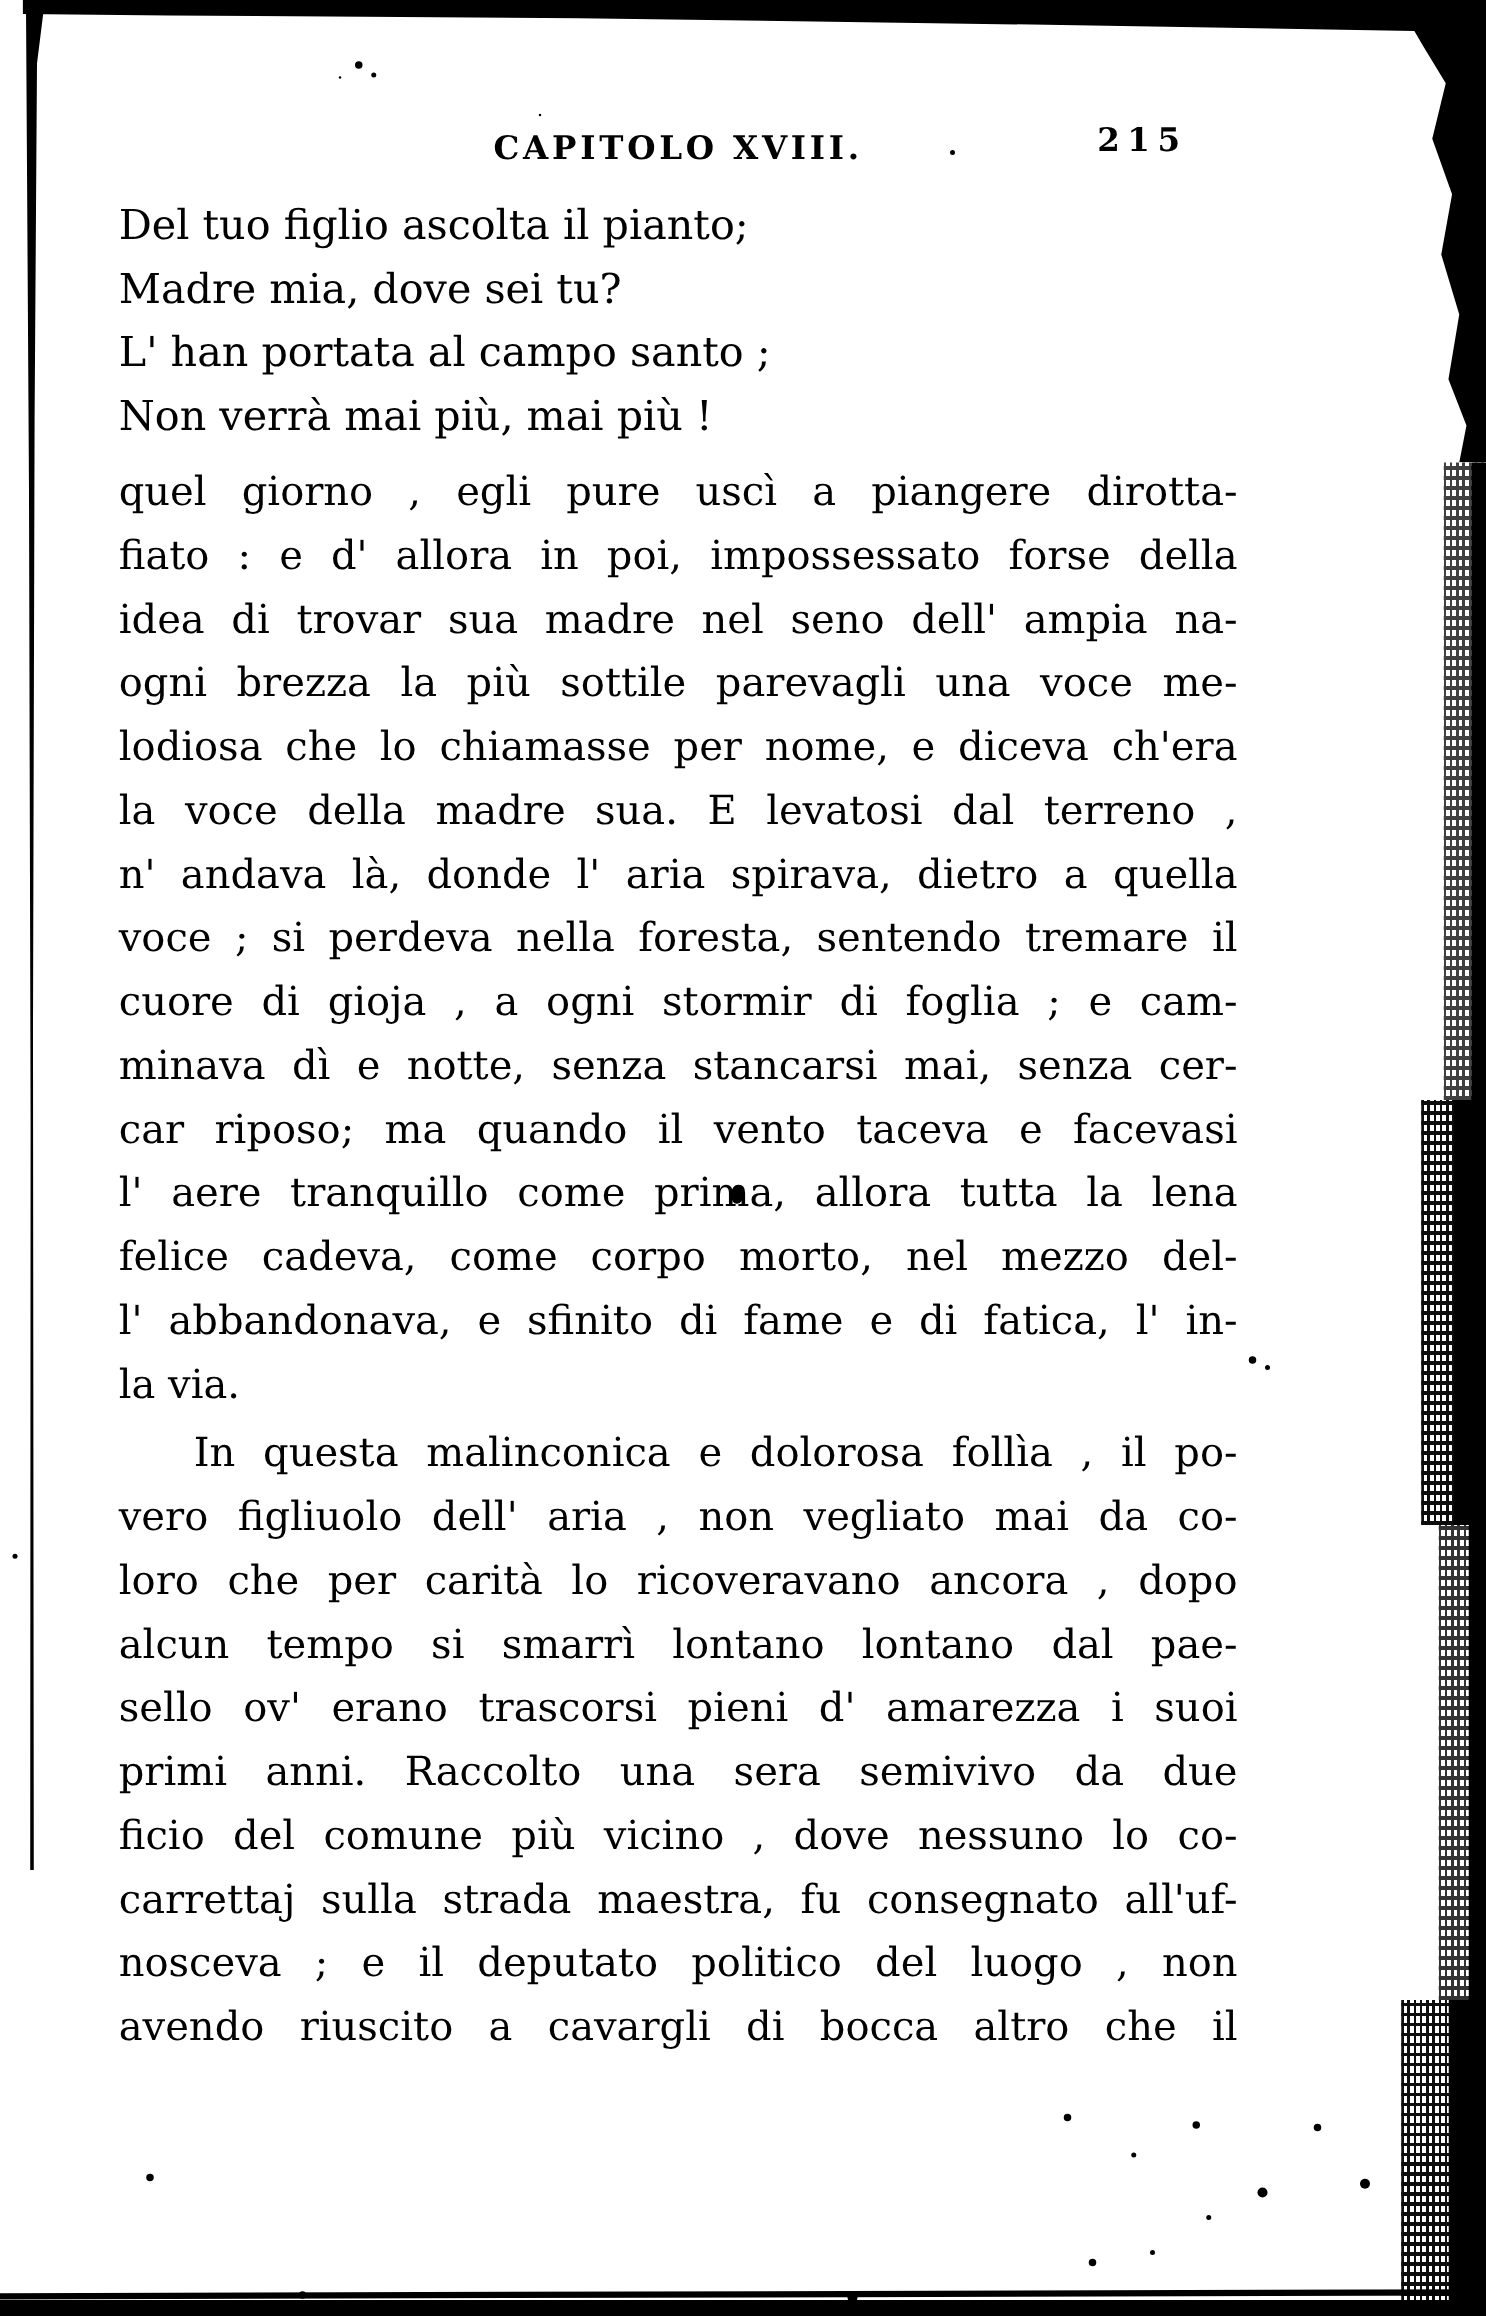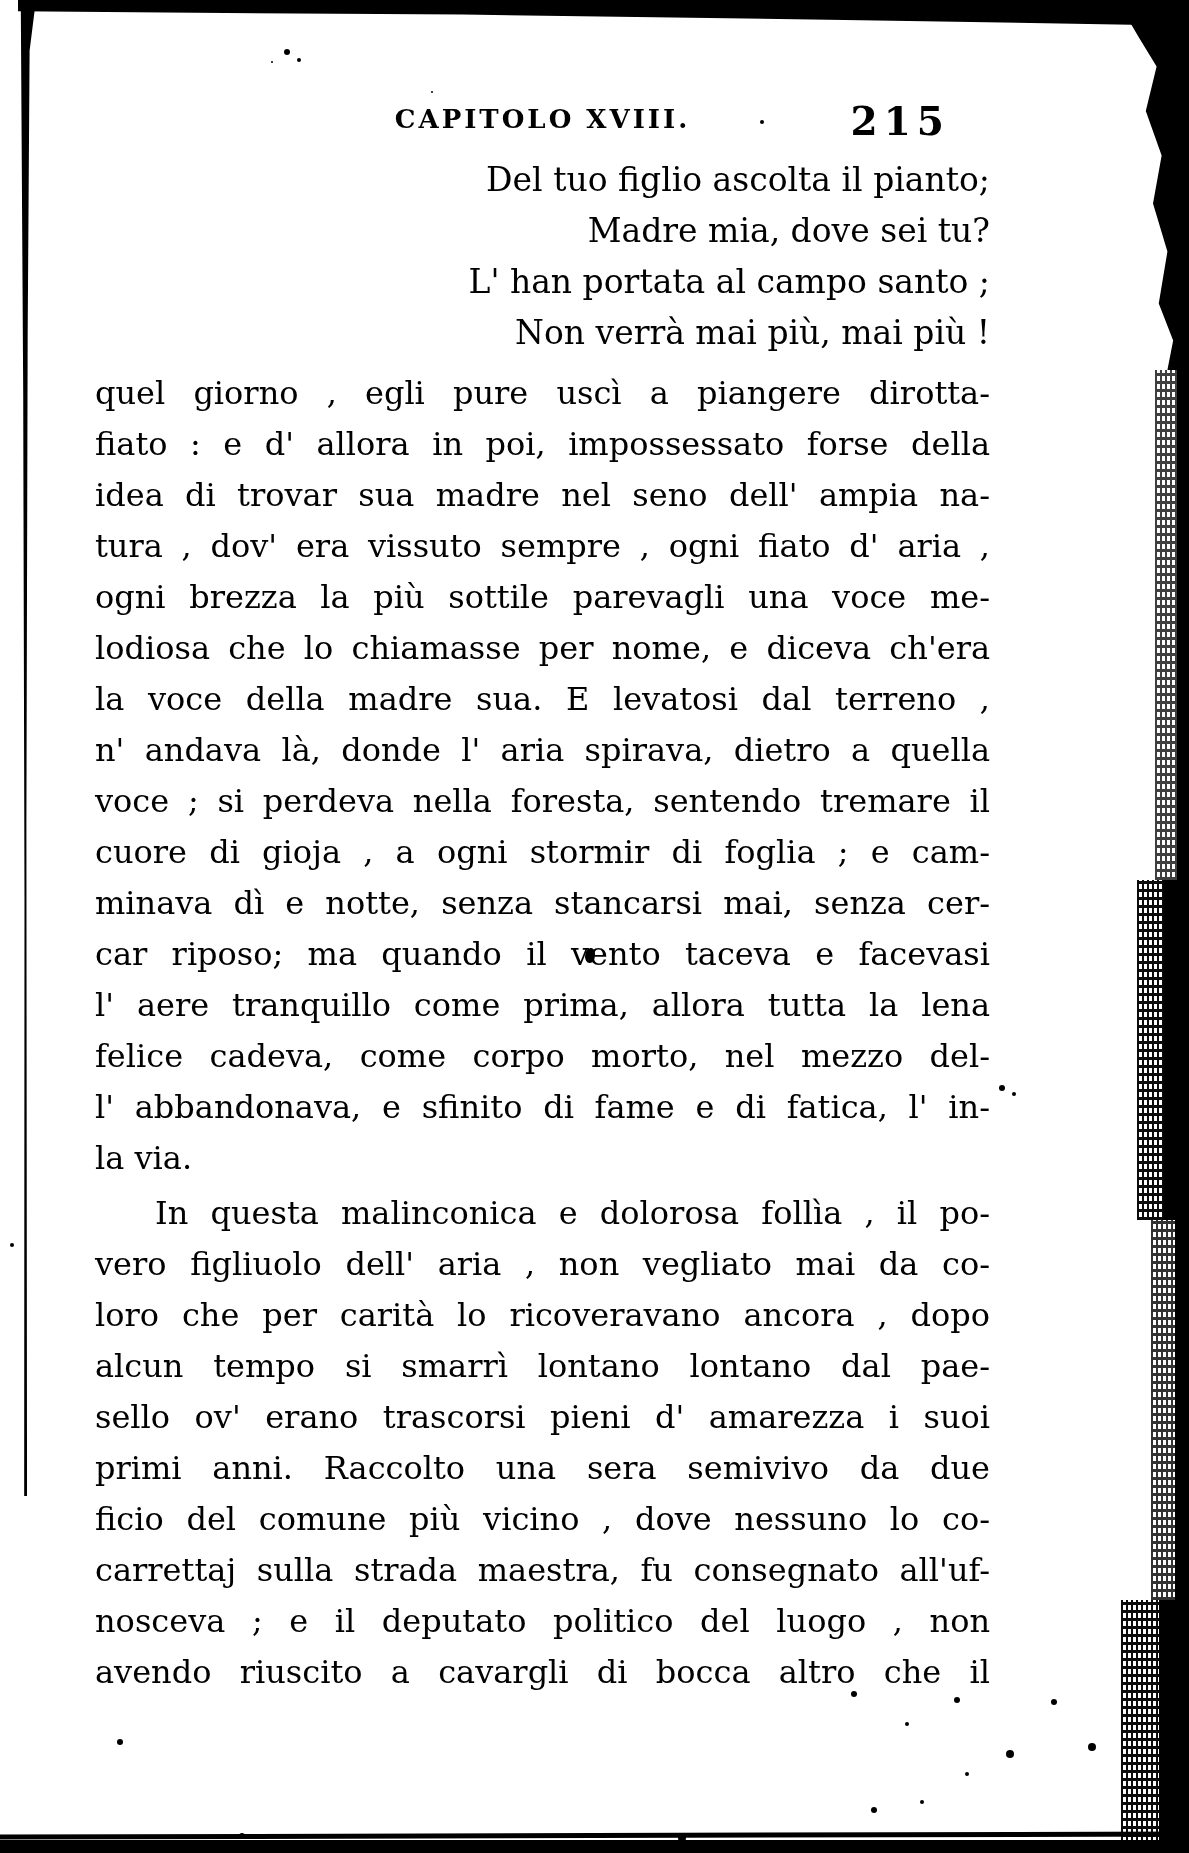--- a/index.html
+++ b/index.html
@@ -11,23 +11,23 @@
     overflow:hidden;
   }
   .content{position:absolute;left:95px;top:0;width:895px;}
   .pagehead{position:relative;height:38px;margin-top:104px;}
   .chapter{
     position:absolute;left:50%;transform:translateX(-50%);
     font-size:26px;letter-spacing:3px;white-space:nowrap;font-weight:bold;
   }
   .pagenum{
     position:absolute;right:40px;top:-6px;
-    font-size:39px;letter-spacing:6px;font-weight:bold;
+    font-size:26px;letter-spacing:6px;font-weight:bold;
   }
-  .verse{margin-top:12px;font-size:33px;line-height:51px;text-align:right;}
+  .verse{margin-top:12px;font-size:33px;line-height:51px;text-align:left;}
   .para{font-size:32px;line-height:51px;}
   .para-1{margin-top:10px;}
   .para-2{margin-top:4px;}
   .line{text-align:justify;text-align-last:justify;}
   .line.short{text-align:center;text-align-last:left;}
   .line.firstline{text-indent:60px;}
   
   .art{position:absolute;pointer-events:none;}
   .art-top{
     top:0;left:18px;right:0;height:28px;background:#000;
@@ -94,21 +94,20 @@
       <div class="vline">Del tuo figlio ascolta il pianto;</div>
       <div class="vline">Madre mia, dove sei tu?</div>
       <div class="vline">L' han portata al campo santo ;</div>
       <div class="vline">Non verrà mai più, mai più !</div>
     </div>
 
     <div class="para para-1">
       <div class="line">quel giorno , egli pure uscì a piangere dirotta-</div>
       <div class="line">fiato : e d' allora in poi, impossessato forse della</div>
       <div class="line">idea di trovar sua madre nel seno dell' ampia na-</div>
-      <div class="line">tura , dov' era vissuto sempre , ogni fiato d' aria ,</div>
       <div class="line">ogni brezza la più sottile parevagli una voce me-</div>
       <div class="line">lodiosa che lo chiamasse per nome, e diceva ch'era</div>
       <div class="line">la voce della madre sua. E levatosi dal terreno ,</div>
       <div class="line">n' andava là, donde l' aria spirava, dietro a quella</div>
       <div class="line">voce ; si perdeva nella foresta, sentendo tremare il</div>
       <div class="line">cuore di gioja , a ogni stormir di foglia ; e cam-</div>
       <div class="line">minava dì e notte, senza stancarsi mai, senza cer-</div>
       <div class="line">car riposo; ma quando il vento taceva e facevasi</div>
       <div class="line">l' aere tranquillo come prima, allora tutta la lena</div>
       <div class="line">felice cadeva, come corpo morto, nel mezzo del-</div>

